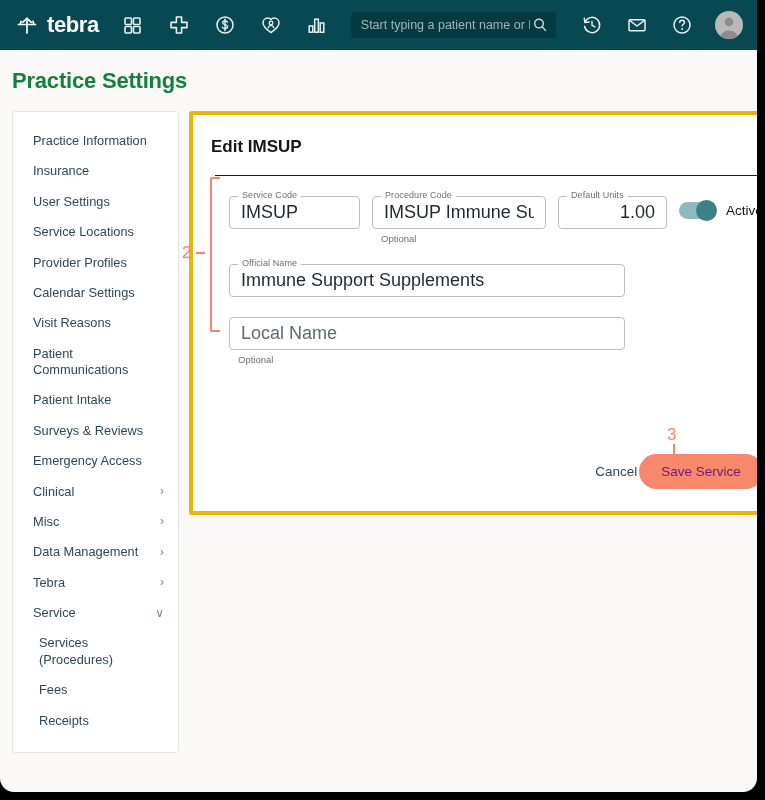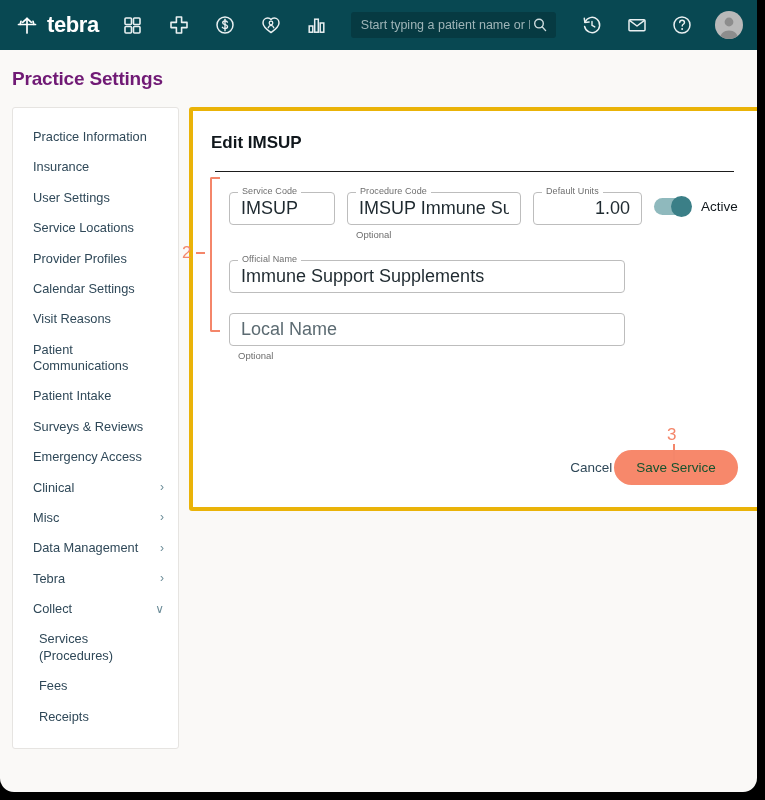--- a/index.html
+++ b/index.html
@@ -97,23 +97,23 @@
     width: 28px; height: 28px;
     border-radius: 50%;
     background: #b9b9b9;
     display: flex; align-items: flex-end; justify-content: center;
     overflow: hidden;
     cursor: pointer;
   }
 
   
   .page-title {
-    font-size: 19px;
+    font-size: 22px;
     font-weight: 700;
-    color: #701a75;
+    color: #15803d;
     padding: 18px 0 0 12px;
     letter-spacing: -0.2px;
   }
 
   
   .body-row {
     display: flex;
     align-items: flex-start;
     padding: 17px 12px 0 12px;
     gap: 10px;
@@ -205,21 +205,21 @@
     font-family: "Liberation Sans", sans-serif;
   }
   .field-input input::placeholder { color: #5c6b72; }
   .field-input input.right { text-align: right; }
   .field-hint {
     font-size: 9.5px;
     color: #6e6e6e;
     margin: 4px 0 0 9px;
   }
 
-  .w-service { width: 106px; }
+  .w-service { width: 131px; }
   .w-proc    { width: 174px; }
   .w-units   { width: 109px; }
   .w-wide    { width: 396px; }
 
   .toggle-wrap {
     display: flex;
     align-items: center;
     gap: 10px;
     margin-top: 6px;
   }
@@ -254,21 +254,21 @@
     border: none;
     font-size: 13.5px;
     color: #2f4858;
     cursor: pointer;
     font-family: "Liberation Sans", sans-serif;
     padding: 6px 2px;
   }
   .btn-save {
     background: #f7886b;
     border: none;
-    color: #14532d;
+    color: #701a75;
     font-size: 13.5px;
     padding: 10px 22px;
     border-radius: 18px;
     cursor: pointer;
     font-family: "Liberation Sans", sans-serif;
   }
   .anno-num {
     position: absolute;
     font-size: 17px;
     color: #f4866a;
@@ -439,21 +439,21 @@
           </div>
           <div class="side-item">
             <span class="side-label">Data Management</span>
             <span class="chev">›</span>
           </div>
           <div class="side-item">
             <span class="side-label">Tebra</span>
             <span class="chev">›</span>
           </div>
           <div class="side-item">
-            <span class="side-label">Collect</span>
+            <span class="side-label">Service</span>
             <span class="chev">∨</span>
           </div>
           <div class="side-item sub">
             <span class="side-label">Services (Procedures)</span>
           </div>
           <div class="side-item sub">
             <span class="side-label">Fees</span>
           </div>
           <div class="side-item sub">
             <span class="side-label">Receipts</span>

